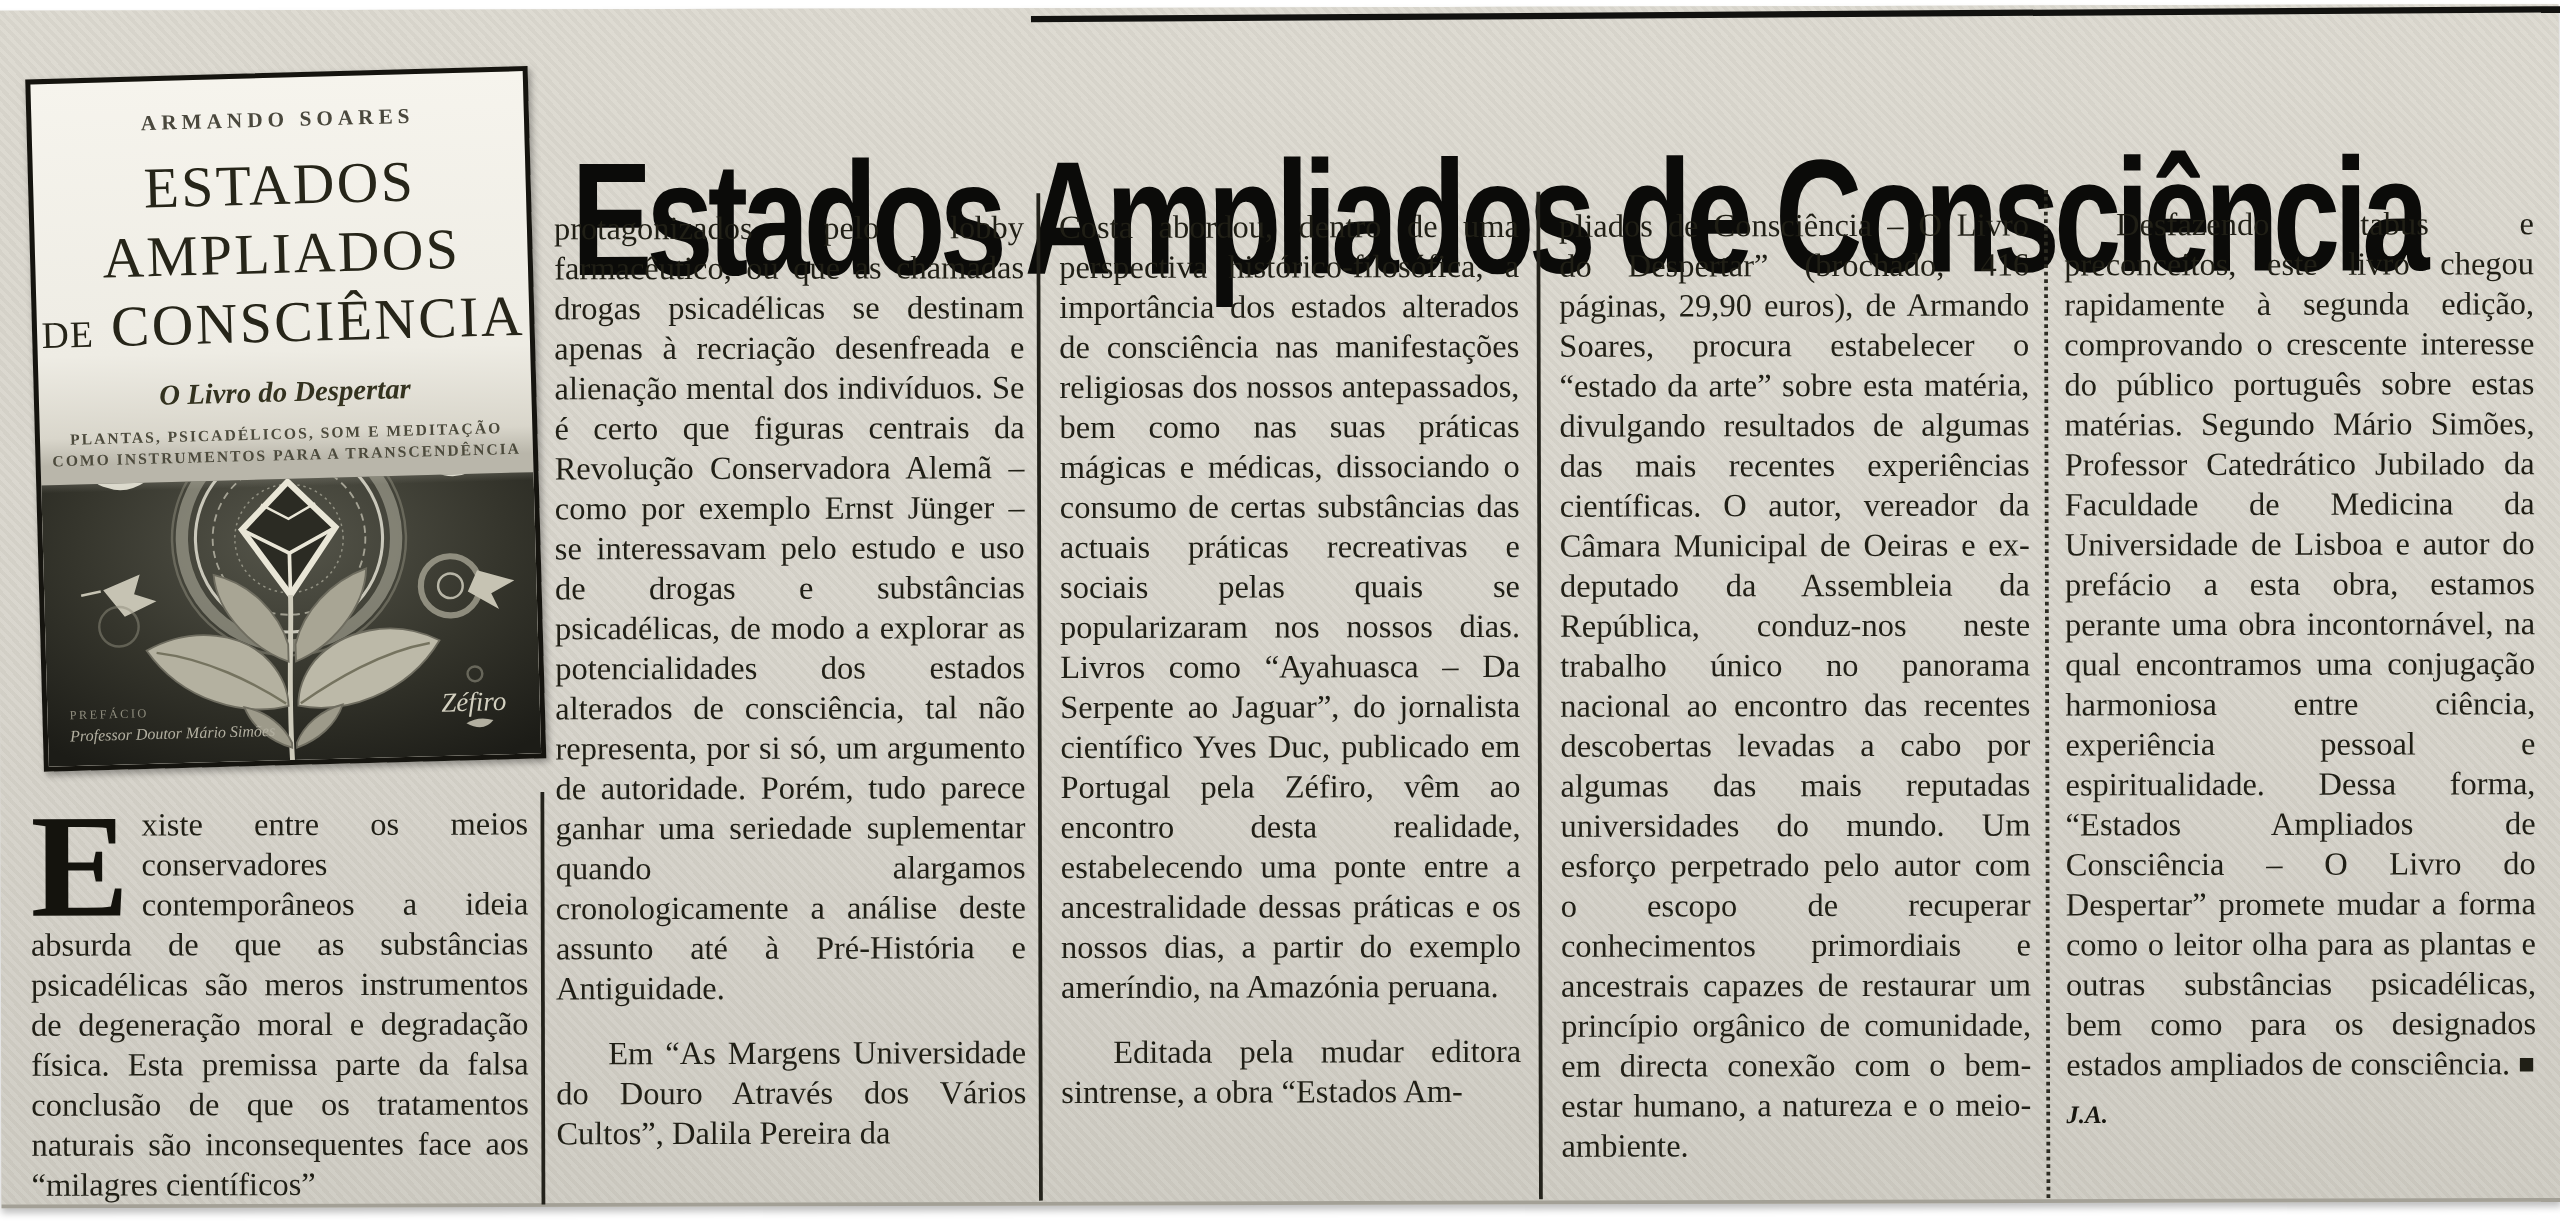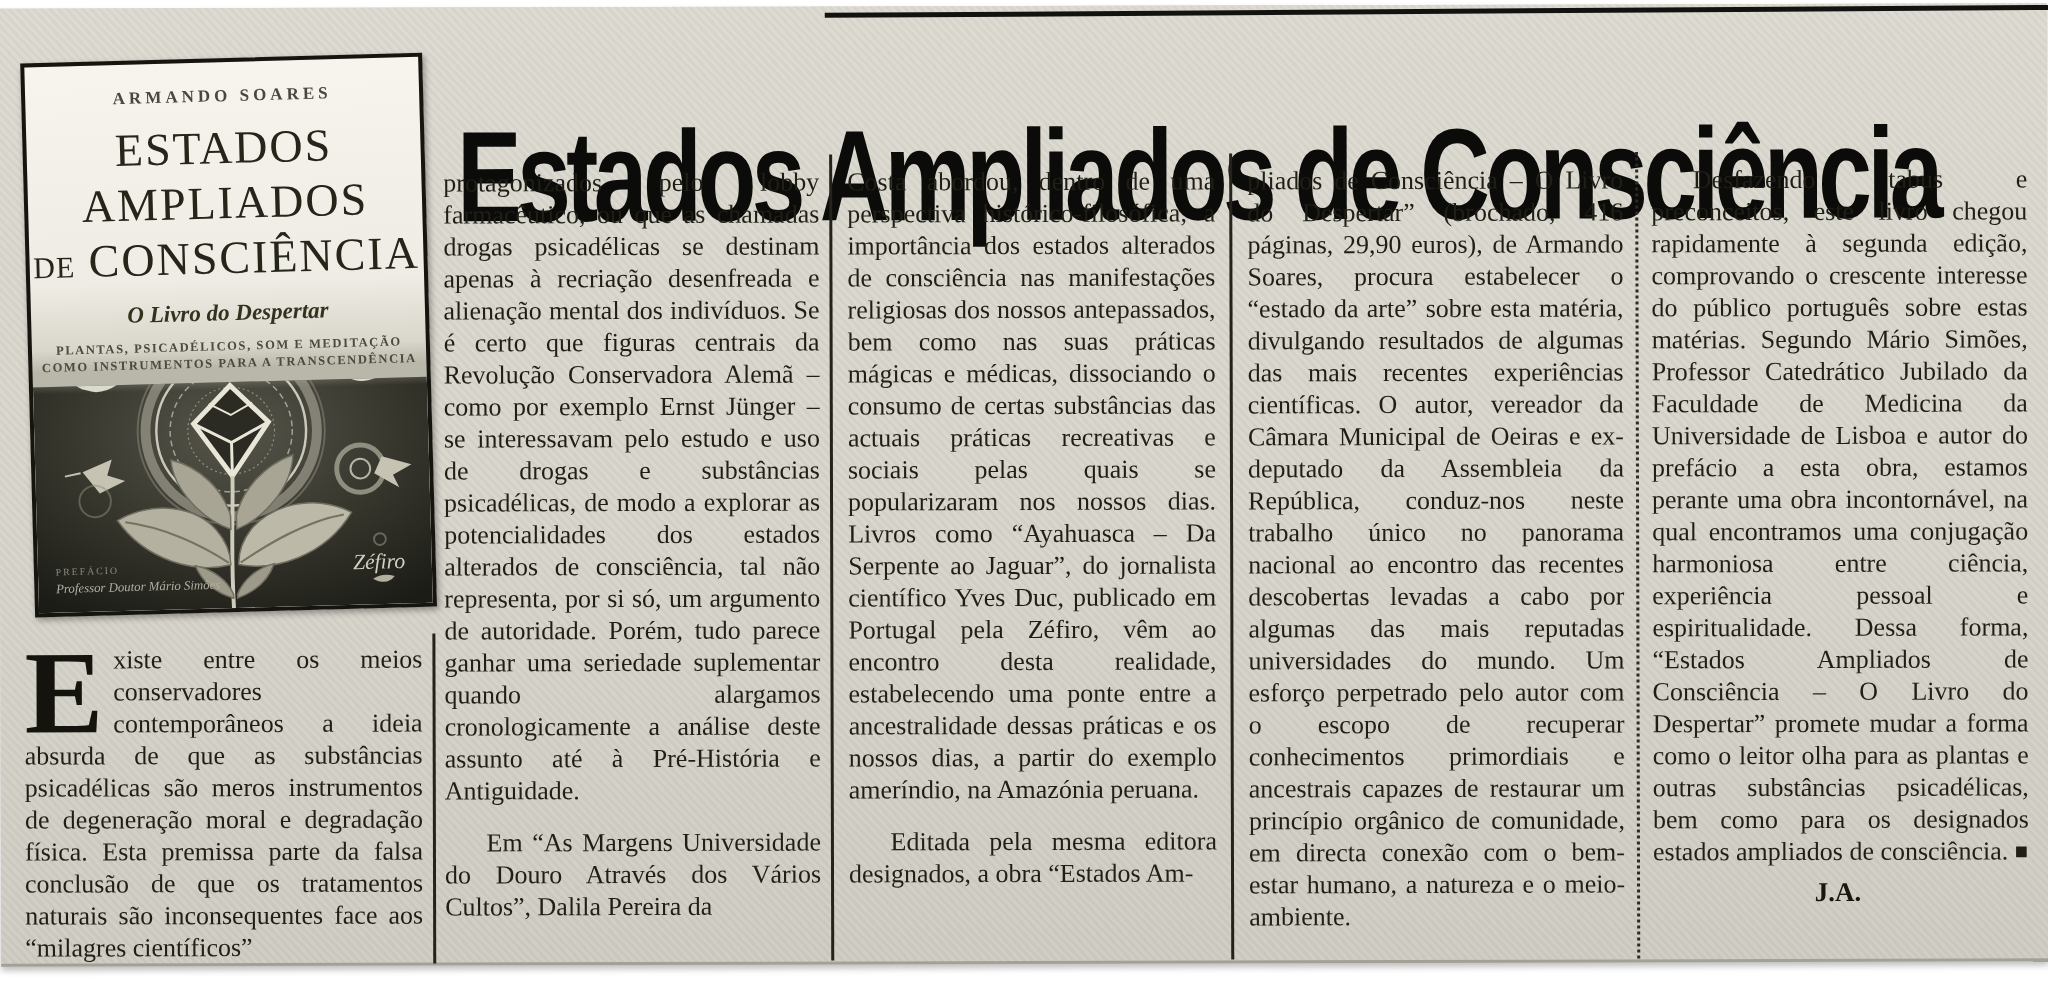--- a/index.html
+++ b/index.html
@@ -55,21 +55,21 @@
   .dropcap{
     float:left;font-size:118px;line-height:90px;padding:4px 10px 0 0;
     font-weight:bold;color:#14130d;font-family:"Liberation Serif", serif;
   }
   .rule{position:absolute;width:3px;background:#23221b;}
   #rule1{left:432px;top:626px;height:330px;}
   #rule2{left:830px;top:148px;height:806px;}
   #rule3{left:1230px;top:148px;height:806px;}
   #rule4{left:1636px;top:148px;height:806px;background:none;border-left:3px dotted #2c2b22;}
   .endmark{font-size:22px;vertical-align:1px;}
-  .byline{margin-top:8px;text-align:center;font-weight:bold;font-size:27px;color:#17160f;padding-right:6px;}
+  .byline{margin-top:8px;text-align:left;font-style:italic;font-weight:bold;font-size:20px;color:#17160f;padding-right:6px;}
 </style>
 </head>
 <body>
 
 <div class="paper">
 
   <div class="topline"></div>
 
   <h1 class="headline">Estados Ampliados de Consciência</h1>
 
@@ -160,21 +160,21 @@
     <p><span class="dropcap">E</span><span>xiste entre os meios conservadores contemporâneos a ideia absurda de que as substâncias psicadélicas são meros instrumentos de degeneração moral e degradação física. Esta premissa parte da falsa conclusão de que os tratamentos naturais são inconsequentes face aos “milagres científicos”</span></p>
   </div>
 
   <div class="col" id="col2">
     <p>protagonizados pelo lobby farmacêutico, ou que as chamadas drogas psicadélicas se destinam apenas à recriação desenfreada e alienação mental dos indivíduos. Se é certo que figuras centrais da Revolução Conservadora Alemã – como por exemplo Ernst Jünger – se interessavam pelo estudo e uso de drogas e substâncias psicadélicas, de modo a explorar as potencialidades dos estados alterados de consciência, tal não representa, por si só, um argumento de autoridade. Porém, tudo parece ganhar uma seriedade suplementar quando alargamos cronologicamente a análise deste assunto até à Pré-História e Antiguidade.</p>
     <p class="indent">Em “As Margens Universidade do Douro Através dos Vários Cultos”, Dalila Pereira da</p>
   </div>
 
   <div class="col" id="col3">
     <p>Costa abordou, dentro de uma perspectiva histórico-filosófica, a importância dos estados alterados de consciência nas manifestações religiosas dos nossos antepassados, bem como nas suas práticas mágicas e médicas, dissociando o consumo de certas substâncias das actuais práticas recreativas e sociais pelas quais se popularizaram nos nossos dias. Livros como “Ayahuasca – Da Serpente ao Jaguar”, do jornalista científico Yves Duc, publicado em Portugal pela Zéfiro, vêm ao encontro desta realidade, estabelecendo uma ponte entre a ancestralidade dessas práticas e os nossos dias, a partir do exemplo ameríndio, na Amazónia peruana.</p>
-    <p class="indent">Editada pela mesma editora designados, a obra “Estados Am-</p>
+    <p class="indent">Editada pela mudar editora sintrense, a obra “Estados Am-</p>
   </div>
 
   <div class="col" id="col4">
     <p>pliados de Consciência – O Livro do Despertar” (brochado, 416 páginas, 29,90 euros), de Armando Soares, procura estabelecer o “estado da arte” sobre esta matéria, divulgando resultados de algumas das mais recentes experiências científicas. O autor, vereador da Câmara Municipal de Oeiras e ex-deputado da Assembleia da República, conduz-nos neste trabalho único no panorama nacional ao encontro das recentes descobertas levadas a cabo por algumas das mais reputadas universidades do mundo. Um esforço perpetrado pelo autor com o escopo de recuperar conhecimentos primordiais e ancestrais capazes de restaurar um princípio orgânico de comunidade, em directa conexão com o bem-estar humano, a natureza e o meio-ambiente.</p>
   </div>
 
   <div class="col" id="col5">
     <p class="indent"><span>Desfazendo tabus e preconceitos, este livro chegou rapidamente à segunda edição, comprovando o crescente interesse do público português sobre estas matérias. Segundo Mário Simões, Professor Catedrático Jubilado da Faculdade de Medicina da Universidade de Lisboa e autor do prefácio a esta obra, estamos perante uma obra incontornável, na qual encontramos uma conjugação harmoniosa entre ciência, experiência pessoal e espiritualidade. Dessa forma, “Estados Ampliados de Consciência – O Livro do Despertar” promete mudar a forma como o leitor olha para as plantas e outras substâncias psicadélicas, bem como para os designados estados ampliados de consciência.</span> <span class="endmark">■</span></p>
     <div class="byline">J.A.</div>
   </div>

